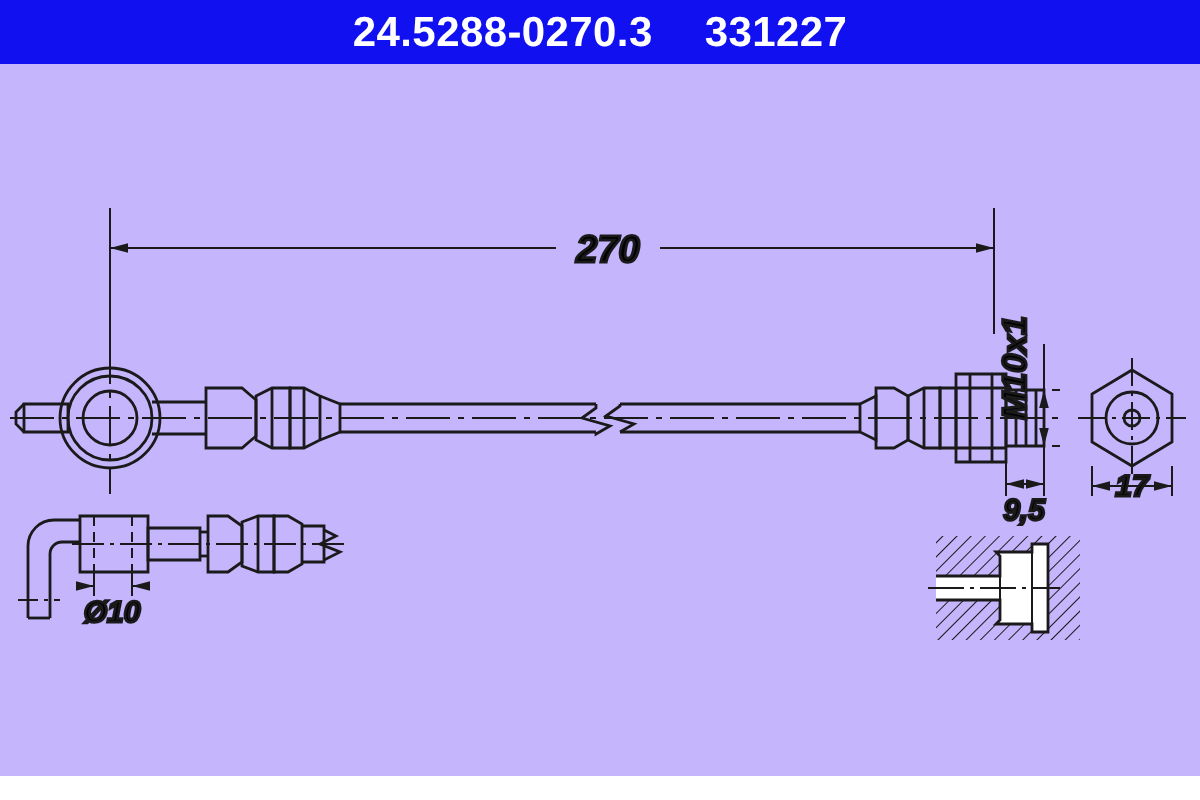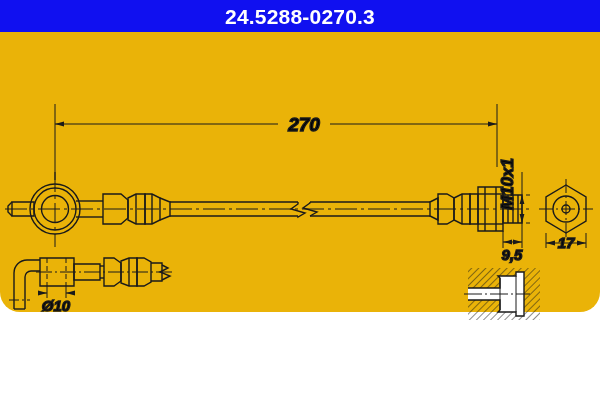--- a/index.html
+++ b/index.html
@@ -10,23 +10,22 @@
   body {
     width: 600px;
     height: 400px;
     font-family: "Liberation Sans", sans-serif;
     overflow: hidden;
     position: relative;
   }
   #page {
     position: relative;
     width: 600px;
-    height: 312px;
-    background: #eab308;
-    border-radius: 20px;
+    height: 388px;
+    background: #c4b5fd;
   }
   #header-bar {
     position: absolute;
     left: 0;
     top: 0;
     width: 600px;
     height: 32px;
     display: flex;
     align-items: center;
     justify-content: center;
@@ -59,20 +58,21 @@
     fill: #000000;
   }
 </style>
 </head>
 <body>
 
 <div id="page">
 
   <div id="header-bar" style="background: rgb(16, 16, 240);">
     <span class="htext" style="color: rgb(255, 255, 255);">24.5288-0270.3</span>
+    <span class="htext" style="color: rgb(255, 255, 255);">331227</span>
   </div>
 
   <div id="drawing-area">
     <svg class="dwg" viewBox="0 0 600 368" xmlns="http://www.w3.org/2000/svg">
       <defs>
         <marker id="arrL" markerWidth="10" markerHeight="8" refX="9" refY="4" orient="auto" markerUnits="userSpaceOnUse">
           <path d="M9,4 L0,1.6 L0,6.4 Z" fill="#1a1a1a"></path>
         </marker>
         <marker id="arrR" markerWidth="10" markerHeight="8" refX="1" refY="4" orient="auto" markerUnits="userSpaceOnUse">
           <path d="M1,4 L10,1.6 L10,6.4 Z" fill="#1a1a1a"></path>

